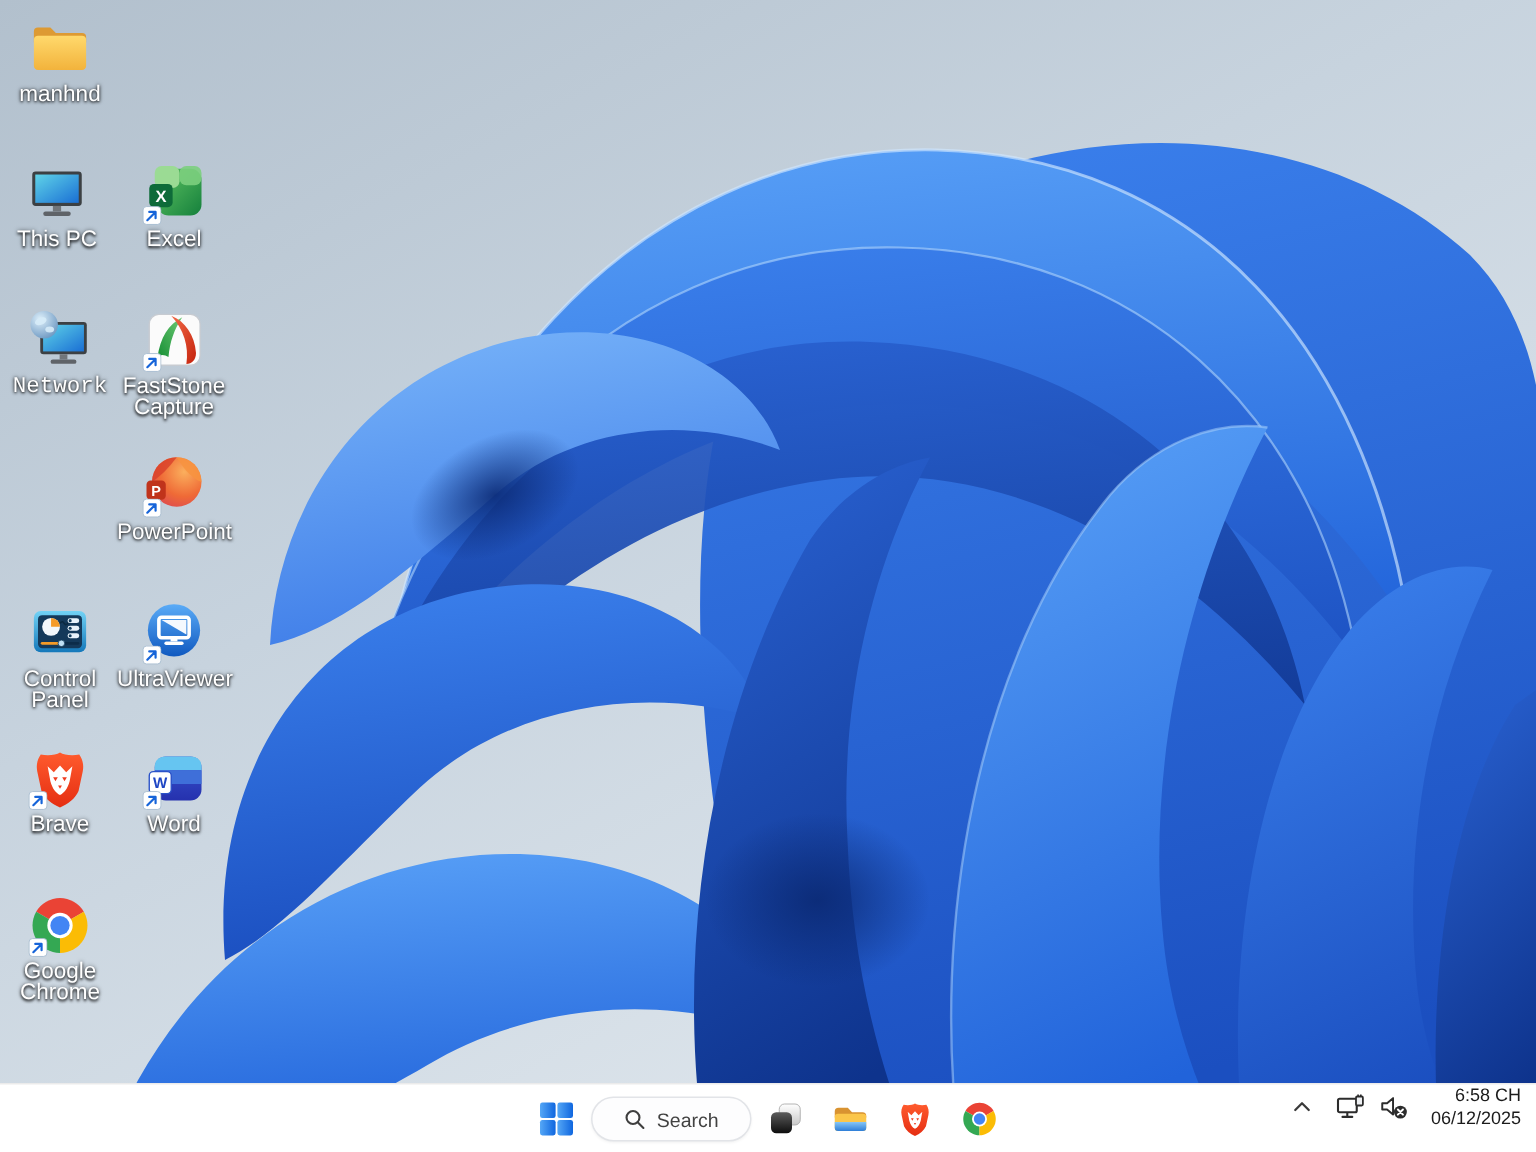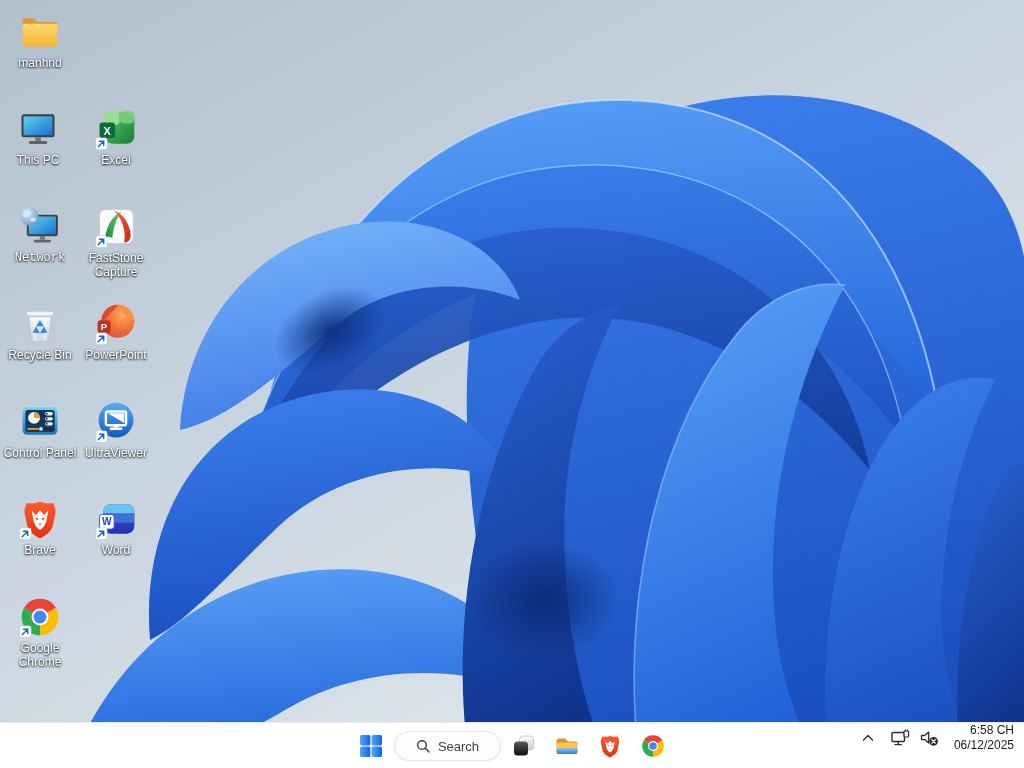--- a/index.html
+++ b/index.html
@@ -5,21 +5,21 @@
   html,body{margin:0;padding:0;}
   .screen{position:relative;width:1024px;height:768px;overflow:hidden;
     font-family:"Liberation Sans",sans-serif;background:#c3d0db;user-select:none;}
   .wallpaper{position:absolute;inset:0;display:block;}
   .defs-holder{position:absolute;width:0;height:0;overflow:hidden;}
 
   
   .desk-item{position:absolute;width:76px;text-align:center;cursor:default;}
   .desk-item .ico{width:44px;height:44px;margin:0 auto;}
   .desk-item .ico svg{display:block;width:44px;height:44px;}
-  .desk-item .lbl{margin-top:2px;font-size:12px;line-height:14px;color:#fff;
+  .desk-item .lbl{margin-top:2px;font-size:15px;line-height:14px;color:#fff;
     text-shadow:0 1px 2px rgba(0,0,0,.9),0 0 3px rgba(0,0,0,.55);}
 
   
   .taskbar{position:absolute;left:0;right:0;bottom:0;height:46px;background:#ffffff;
     border-top:1px solid rgba(0,0,0,.08);box-sizing:border-box;}
   .tb-center{position:absolute;left:50%;top:0;transform:translateX(-50%);height:46px;
     display:flex;align-items:center;gap:3px;}
   .tb-btn{width:40px;height:40px;border:none;background:transparent;border-radius:6px;
     display:flex;align-items:center;justify-content:center;padding:0;cursor:pointer;}
   .tb-btn svg{display:block;}
@@ -238,35 +238,20 @@
         <svg viewBox="0 0 48 48">
       <rect x="6" y="5" width="37" height="37" rx="7" fill="#fbfbfb" stroke="#c7cbd1" stroke-width="1"></rect>
       <path d="M12,36 C14,22 20,12 30,7 C24,16 21,25 20,36 C17,34 14,34 12,36 Z" fill="url(#gFsG)"></path>
       <path d="M22,6 C32,10 39,20 40,33 C40,38 37,41 33,41 C35,28 31,16 22,6 Z" fill="url(#gFsR)"></path>
       <use href="#sym-shortcut" x="1" y="33" width="14" height="14"></use>
     </svg>
       </div>
     <div class="lbl">FastStone Capture</div>
   </div>
 
-  <div class="desk-item" style="left:2px;top:302px;">
-    <div class="ico">
-        <svg viewBox="0 0 48 48">
-      <rect x="9" y="10" width="30" height="5.5" rx="2.5" fill="#eef1f4" stroke="#b6bcc4" stroke-width="0.8"></rect>
-      <path d="M12,16 H36 L33.5,42 Q24,45.5 14.5,42 Z" fill="url(#gBin)" stroke="#b6bcc4" stroke-width="0.8"></path>
-      <path d="M18,17 L19,42 M30,17 L29,42" stroke="#ffffff" stroke-width="2" opacity="0.65"></path>
-      <g fill="#2e8ede" transform="translate(24,29)">
-        <path d="M0,-9 L4.4,-2.6 L-4.4,-2.6 Z"></path>
-        <path d="M0,-9 L4.4,-2.6 L-4.4,-2.6 Z" transform="rotate(120)"></path>
-        <path d="M0,-9 L4.4,-2.6 L-4.4,-2.6 Z" transform="rotate(240)"></path>
-      </g>
-    </svg>
-      </div>
-    <div class="lbl">Recycle Bin</div>
-  </div>
 
   <div class="desk-item" style="left:78px;top:302px;">
     <div class="ico">
         <svg viewBox="0 0 48 48">
       <circle cx="26" cy="21" r="18" fill="url(#gPpt)"></circle>
       <path d="M26,3 A18,18 0 0 1 44,21 C38,19 32,13 26,3 Z" fill="#f7933f" opacity="0.85"></path>
       <path d="M8,21 A18,18 0 0 1 26,3 C20,11 14,17 8,21 Z" fill="#d8402a" opacity="0.8"></path>
       <rect x="4" y="20" width="14" height="14" rx="3" fill="#c0331b"></rect>
       <text x="11" y="31" font-size="10.5" font-weight="bold" fill="#fff" text-anchor="middle" font-family="Liberation Sans, sans-serif">P</text>
       <use href="#sym-shortcut" x="1" y="33" width="14" height="14"></use>

